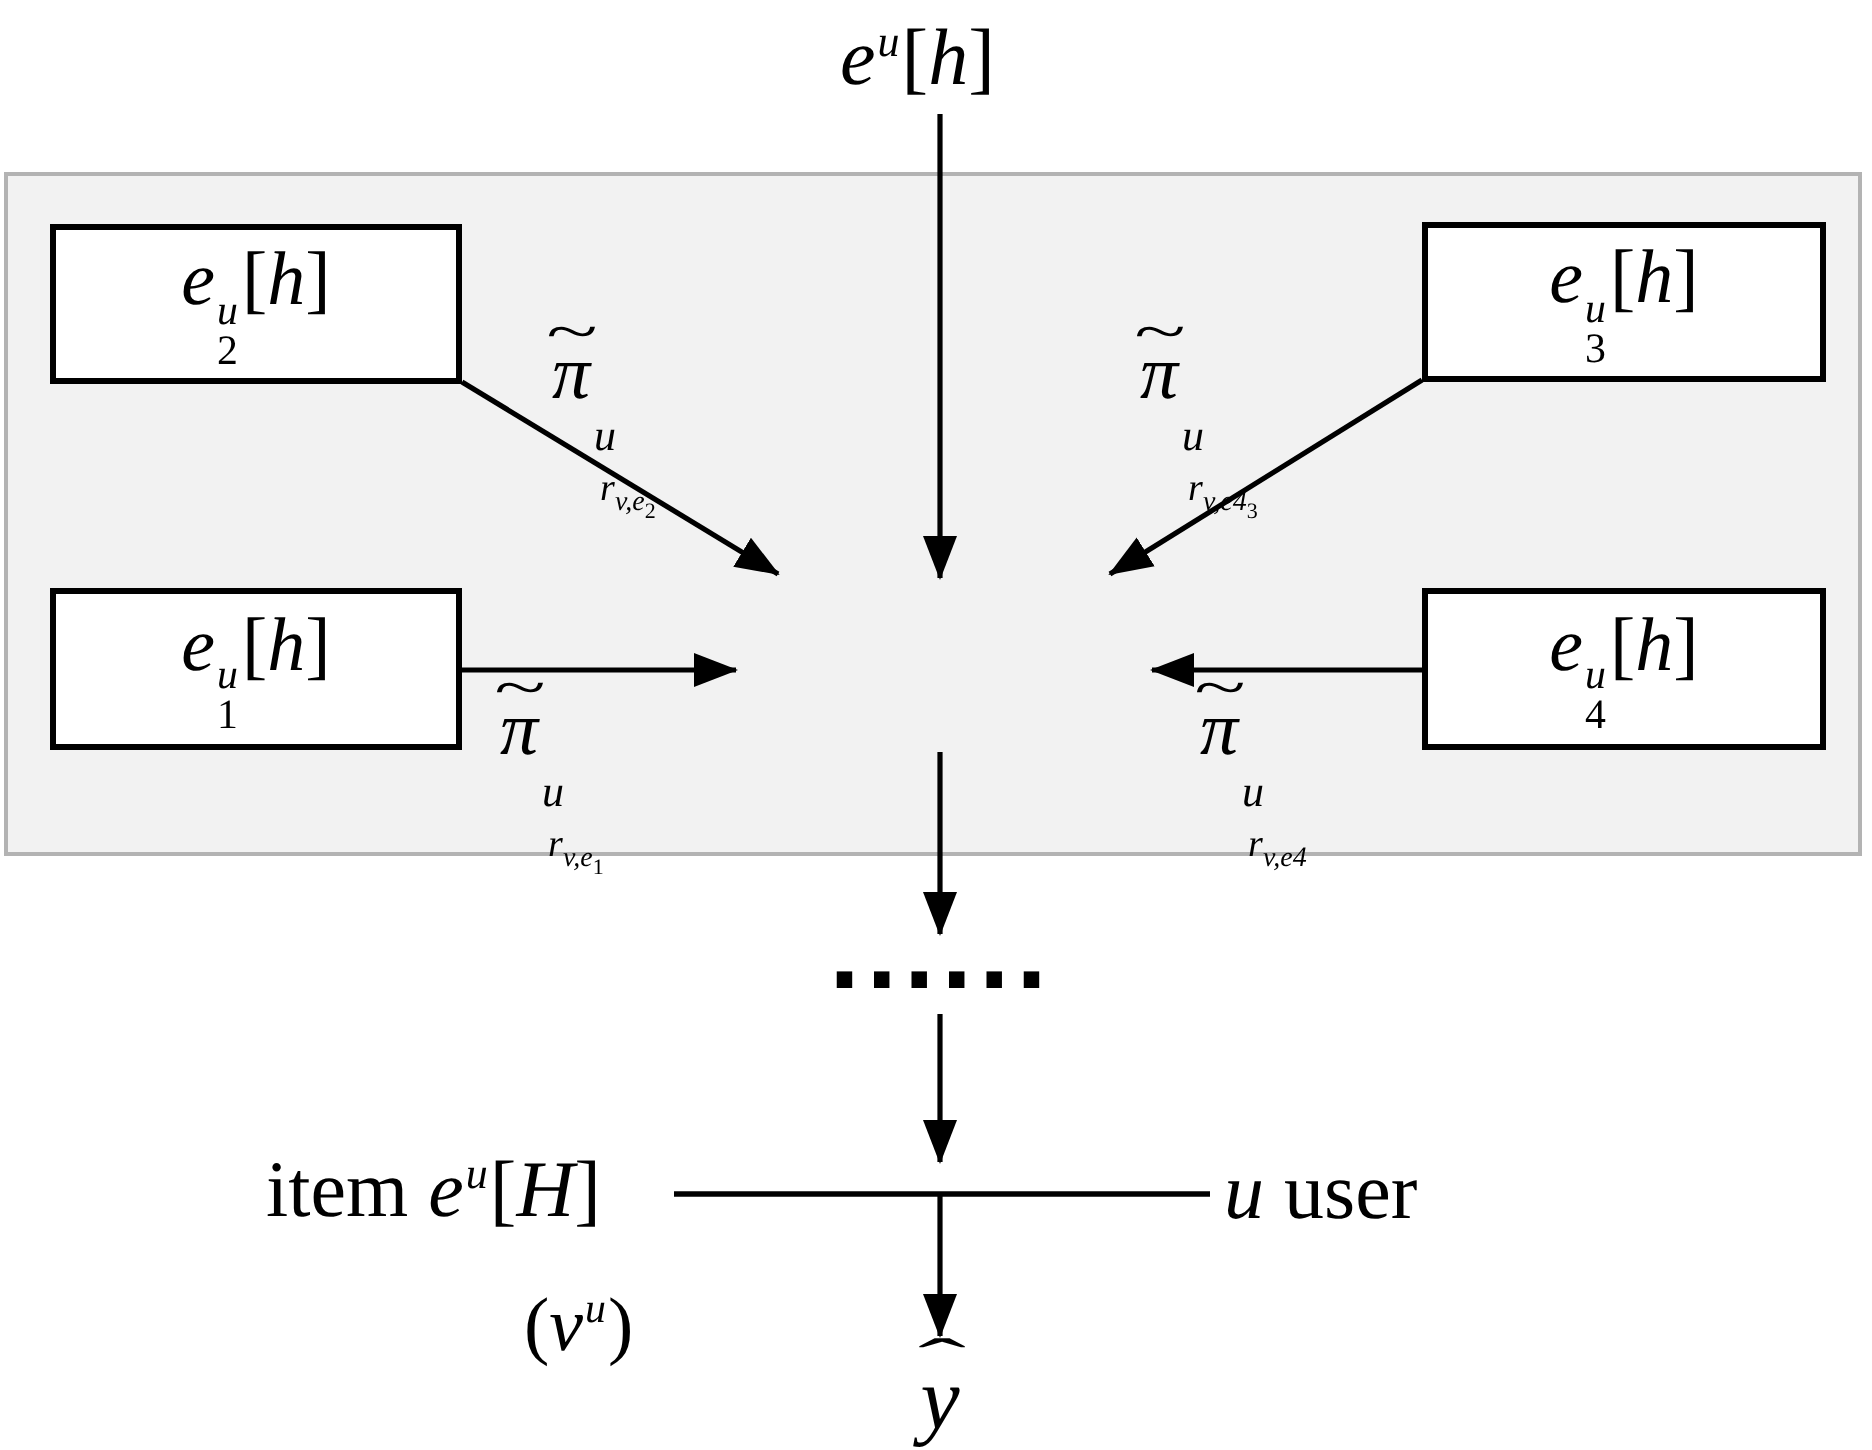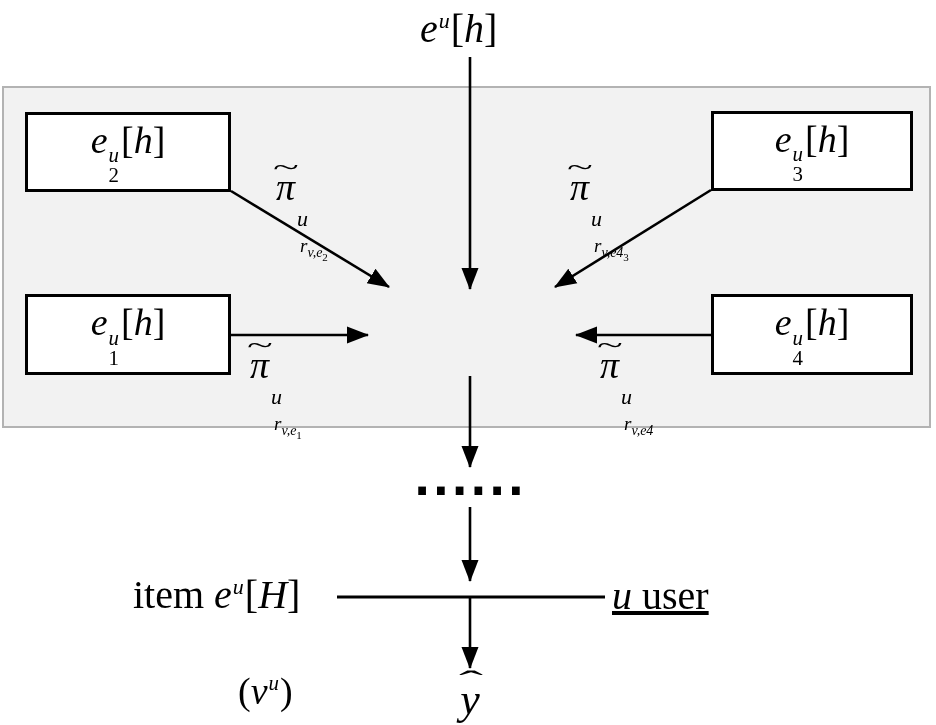--- a/index.html
+++ b/index.html
@@ -134,25 +134,25 @@
       </span>
   </div>
 
 
   <div class="dots" style="left:410px;top:462px;width:120px;">......</div>
 
   <div class="abs math fs40" style="left:133px;top:571px;">
     <span>item </span><i>e</i><sup class="sp">u</sup><span class="br">[</span><i>H</i><span class="br">]</span>
   </div>
 
-  <div class="abs math fs40" style="left:612px;top:572px;text-decoration:underline;">
+  <div class="abs math fs40" style="left:612px;top:572px;">
     <i>u</i><span> user</span>
   </div>
 
-  <div class="abs math fs38" style="left:238px;top:641px;margin-top:28px;">
+  <div class="abs math fs38" style="left:262px;top:641px;">
     <span class="br">(</span><i>v</i><sup class="sp">u</sup><span class="br">)</span>
   </div>
 
   <div class="yhat-wrap" style="left:446px;top:674px;width:48px;">
     <span class="hat">ˆ</span><i>y</i>
   </div>
 
 </div>
 
 </body></html>

